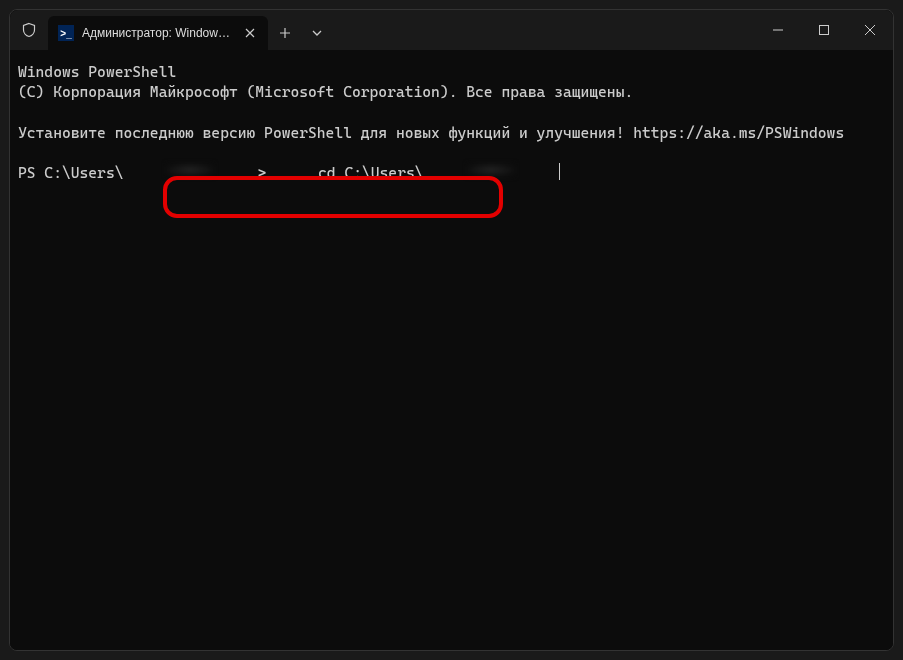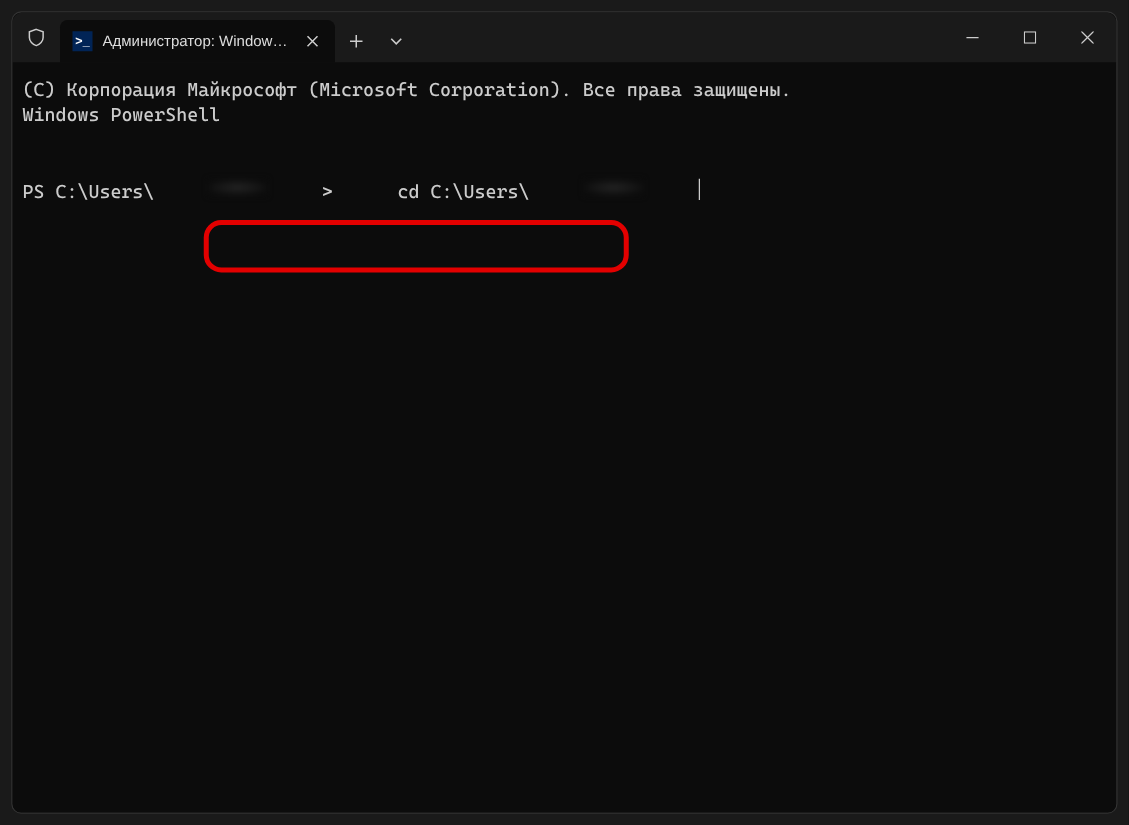--- a/index.html
+++ b/index.html
@@ -228,23 +228,24 @@
       </div>
       <div class="win-btn close">
         <svg width="10" height="10" viewBox="0 0 10 10">
             <path stroke="#ccc" stroke-width="1" d="M0 0 L10 10 M10 0 L0 10"></path>
           </svg>
       </div>
     </div>
   </div>
 
   <div class="terminal-body">
+    <div class="term-line">Windows PowerShell</div>
     <div class="term-line">(C) Корпорация Майкрософт (Microsoft Corporation). Все права защищены.</div>
-    <div class="term-line">Windows PowerShell</div>
     <div class="term-line">&nbsp;</div>
+    <div class="term-line">Установите последнюю версию PowerShell для новых функций и улучшения! https://aka.ms/PSWindows</div>
     <div class="term-line">&nbsp;</div>
     <div class="term-line prompt-row">
       <span>PS C:\Users\</span><span class="redacted"></span><span>&gt;</span><span> cd C:\Users\</span><span class="redacted"></span><span class="cursor-caret"></span>
     </div>
   </div>
 
   <div class="highlight-box" style="left:153px;top:166px;width:340px;height:42px;"></div>
 </div>
 
 </body></html>

